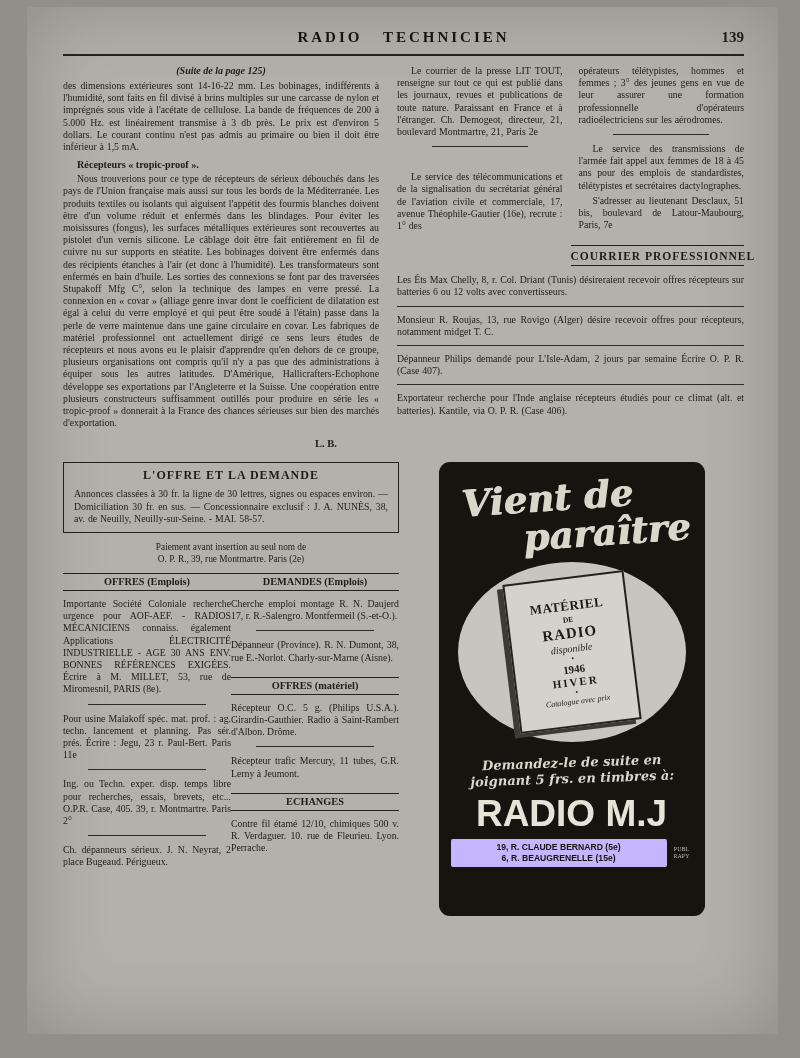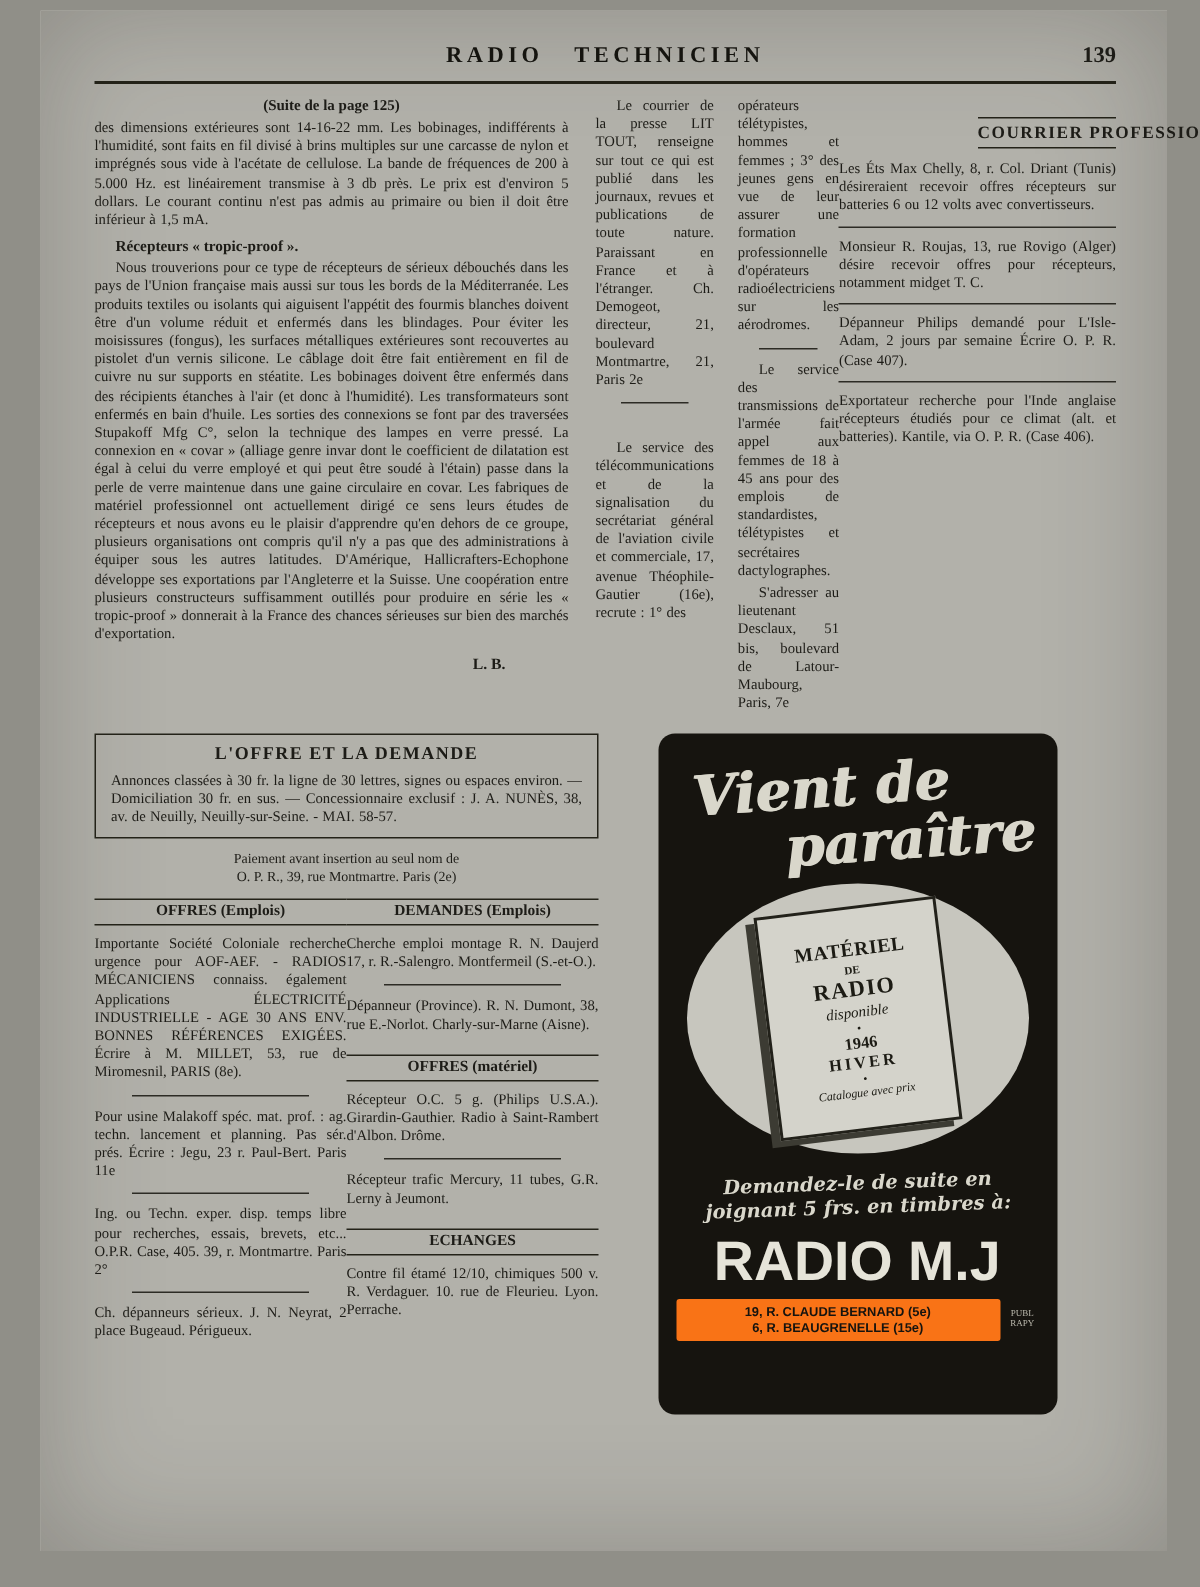--- a/index.html
+++ b/index.html
@@ -32,25 +32,25 @@
 
   
   .body-text { font-size:9.8px; line-height:12.2px; text-align:justify; word-spacing:.4px; }
   .indent { text-indent:14px; }
   .rule-short { width:58%; border-top:1px solid #2c2b24; margin:8px auto; }
   .rule-full  { border-top:1px solid #2c2b24; margin:7px 0; }
 
   
   .top-section { display:flex; gap:18px; margin-top:9px; }
   .col-left { width:316px; flex:none; }
-  .continuation { text-align:center; font-weight:bold; font-size:10px; margin-bottom:4px; }
+  .continuation { text-align:center; font-style:italic; font-weight:bold; font-size:10px; margin-bottom:4px; }
   .article-subhead { font-size:10.2px; font-weight:bold; margin:6px 0 3px; text-indent:14px; }
   .signature { text-align:right; padding-right:42px; font-weight:bold; font-size:10.5px; margin-top:9px; }
 
-  .col-right-region { flex:1; display:flex; flex-direction:row; }
+  .col-right-region { flex:1; display:flex; flex-direction:column; }
   .news-cols { display:flex; gap:16px; }
   .news-col { flex:1; }
   .gap-lg { margin-top:24px; }
   .gap-sm { margin-top:3px; }
 
   .courrier { margin-top:13px; }
   .courrier-title {
     width:50%; margin-left:auto;
     border-top:1.5px solid #232218; border-bottom:1.5px solid #232218;
     text-align:center; font-weight:bold; font-size:11.5px; letter-spacing:1px;
@@ -107,21 +107,21 @@
     text-align:center; font-family:"DejaVu Serif", serif; font-style:italic; font-weight:bold;
     font-size:13px; line-height:16px; margin-top:13px; transform:rotate(-2deg);
     color:#d9d7cb;
   }
   .ad-brand {
     text-align:center; font-family:"Liberation Sans", sans-serif; font-weight:bold;
     font-size:37px; letter-spacing:0; margin-top:6px; color:#e6e4d9; white-space:nowrap;
   }
   .ad-bottom-row { display:flex; align-items:center; margin-top:4px; }
   .ad-address {
-    flex:1; background:#f97316; color:#16140f; border-radius:2px;
+    flex:1; background:#c4b5fd; color:#16140f; border-radius:2px;
     font-family:"Liberation Sans", sans-serif; font-weight:bold; font-size:8.6px;
     line-height:11px; text-align:center; padding:3px 4px;
   }
   .ad-agency { width:22px; margin-left:4px; font-size:6px; line-height:7px; color:#b9b7ab; text-align:center; }
   .ad-city {
     text-align:center; font-family:"Liberation Sans", sans-serif; font-weight:bold;
     font-size:14px; letter-spacing:7px; margin-top:4px; color:#e2e0d5;
   }
 </style>
 </head>

